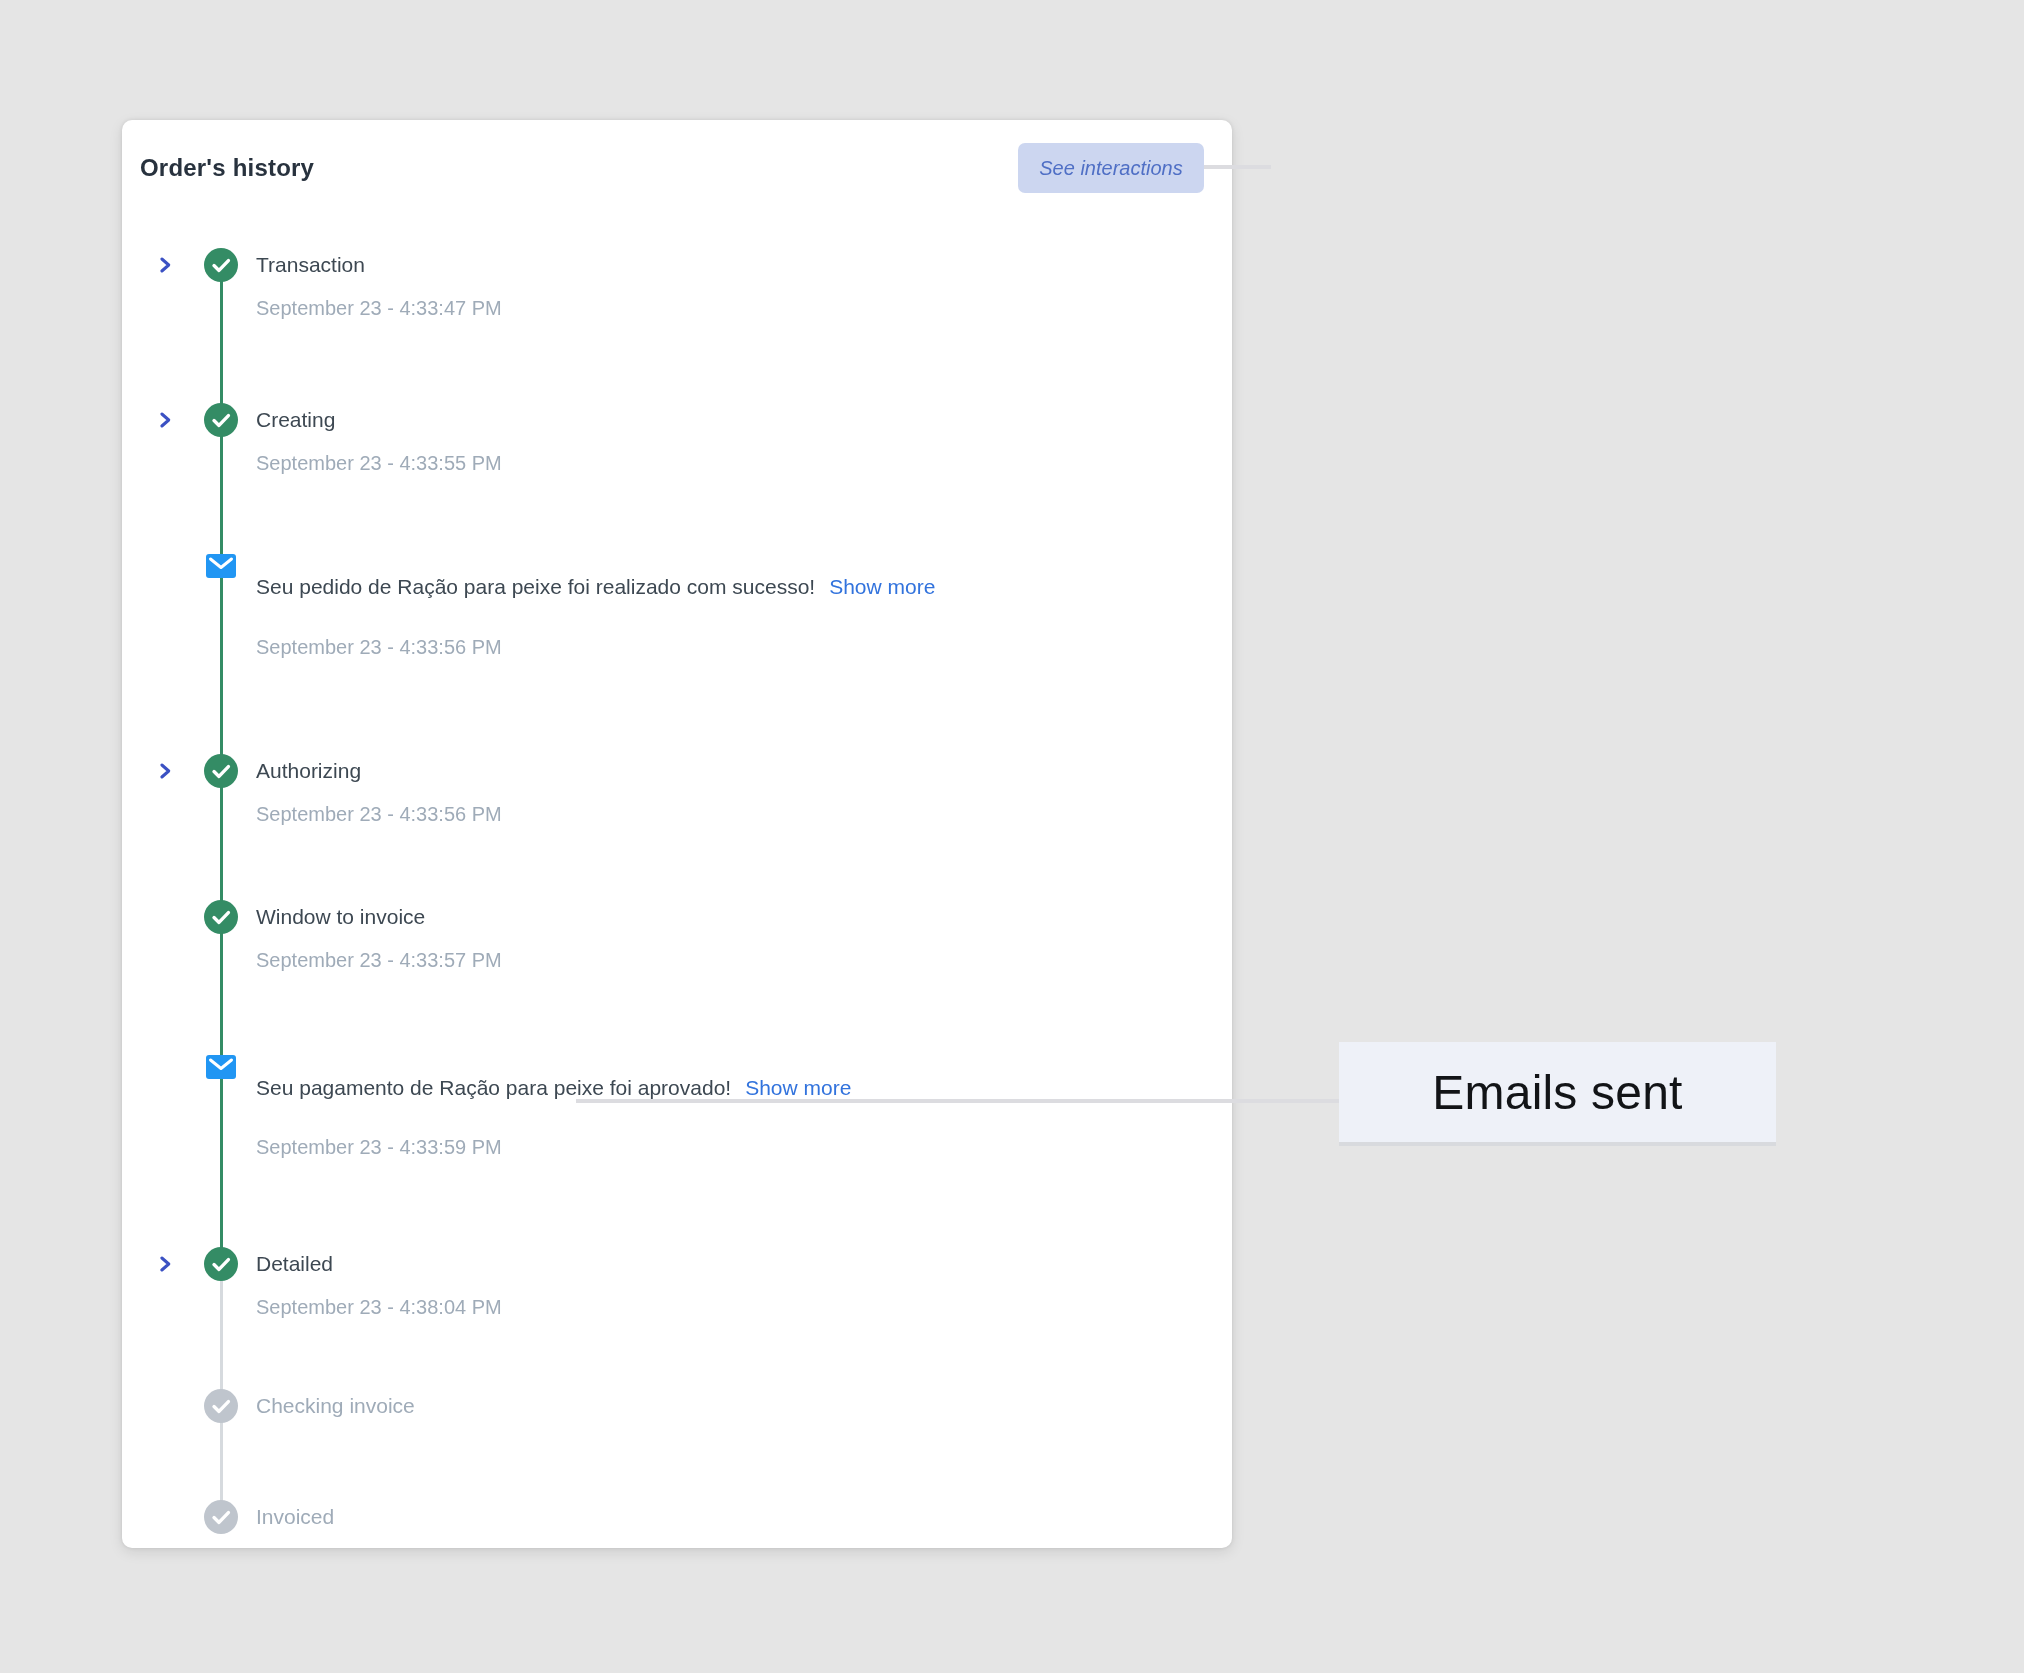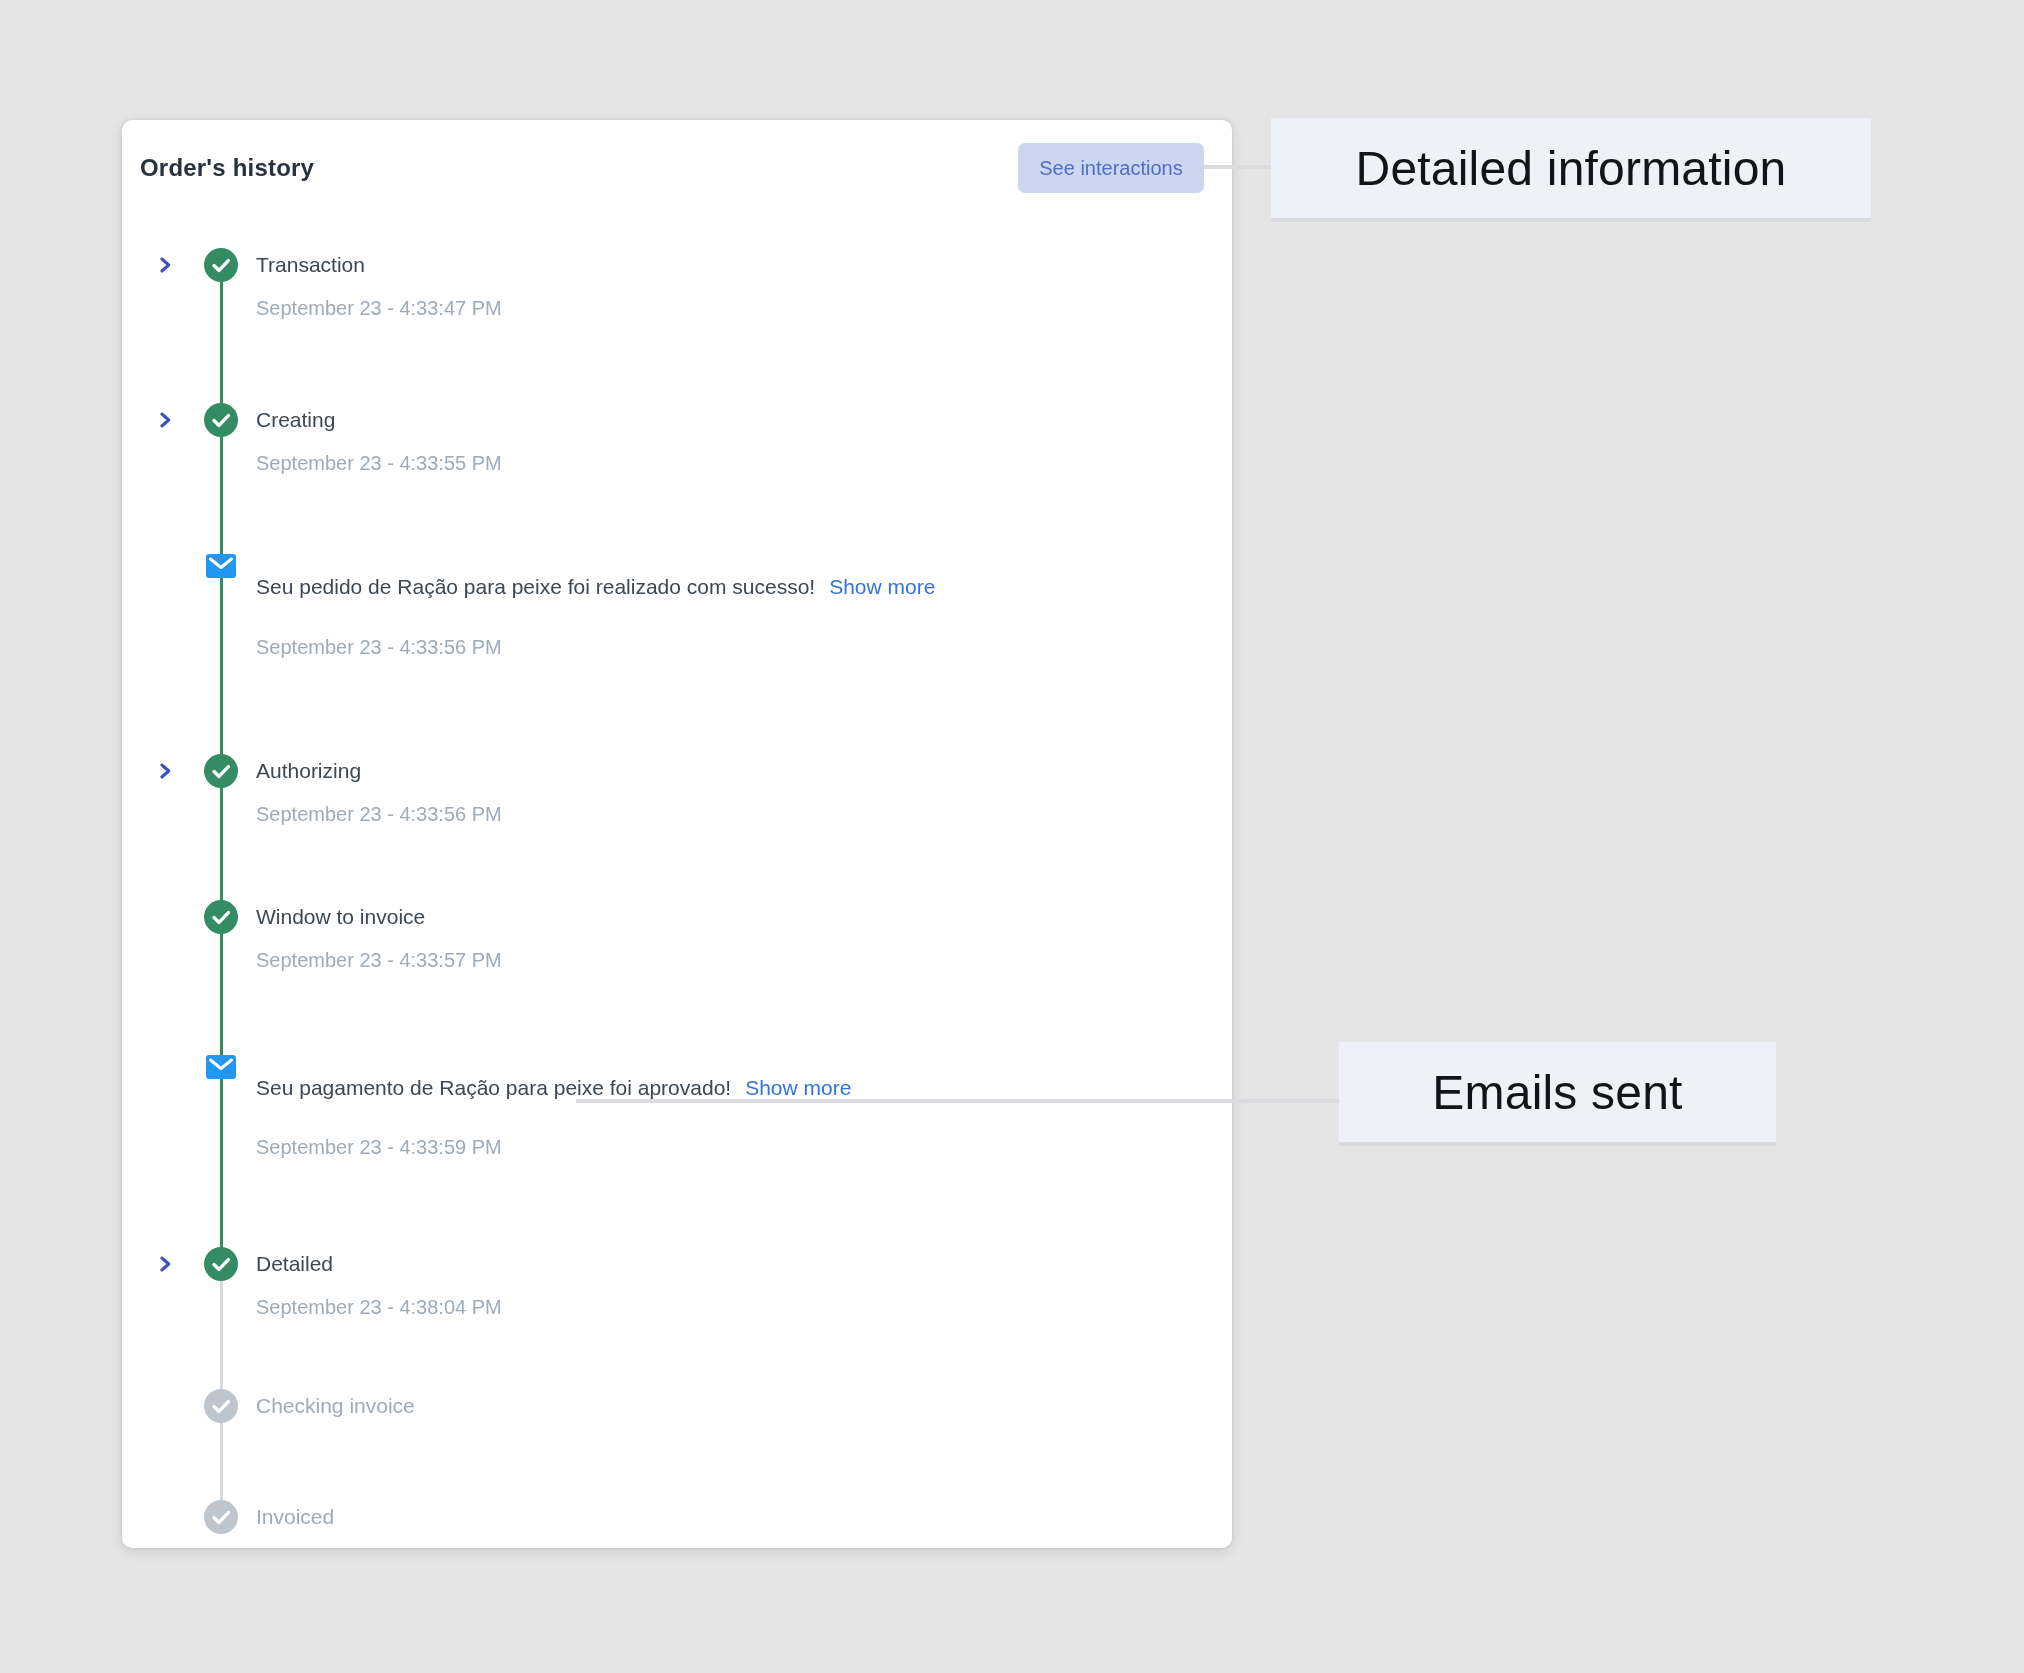--- a/index.html
+++ b/index.html
@@ -30,21 +30,21 @@
   }
   .card-title{
     position:absolute;left:18px;top:34px;
     font-size:24px;font-weight:bold;color:var(--title);letter-spacing:.2px;
   }
   .see-interactions{
     position:absolute;left:896px;top:23px;width:186px;height:50px;
     background:var(--btn-bg);color:var(--btn-text);
     border:none;border-radius:7px;font-size:20px;
     font-family:"Liberation Sans", sans-serif;cursor:pointer;
-    display:flex;align-items:center;justify-content:center;
+    display:flex;align-items:center;justify-content:center;font-style:italic;
   }
 
   .tl-line{position:absolute;left:98px;width:3px;}
   .tl-line.done{background:var(--green);top:145px;height:999px;}
   .tl-line.pending{background:var(--line-pending);top:1144px;height:253px;}
 
   .node{position:absolute;left:82px;width:34px;height:34px;}
   .node svg{display:block;width:34px;height:34px;}
   .node.done{color:var(--green);}
   .node.pending{color:var(--pending);}
@@ -183,18 +183,17 @@
       <svg viewBox="0 0 34 34">
           <circle cx="17" cy="17" r="17" fill="currentColor"></circle>
           <path d="M10 17.6 L15 22.4 L24.4 12.6" stroke="#fff" stroke-width="3.4" fill="none" stroke-linecap="round" stroke-linejoin="round"></path>
         </svg>
     </span>
     <div class="stage-label" style="top:1383px;color:var(--muted)">Invoiced</div>
 
   </div>
 
   <div class="connector c1"></div>
-  <div class="callout detailed">Detailed information</div>
 
   <div class="connector c2"></div>
   <div class="callout emails">Emails sent</div>
 
 </div>
 
 </body></html>

